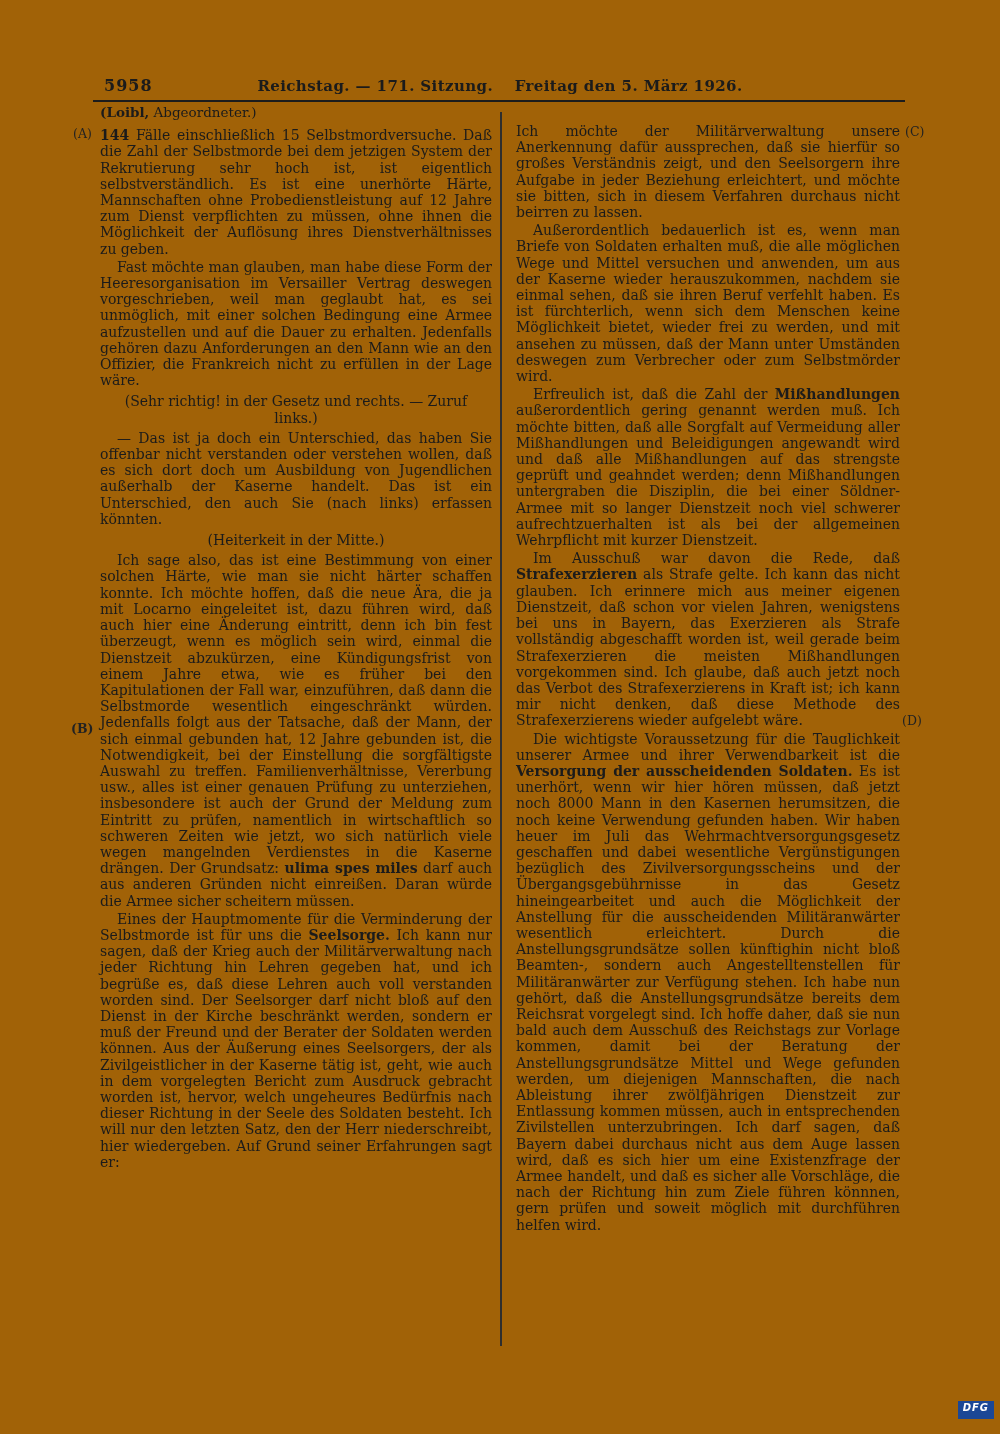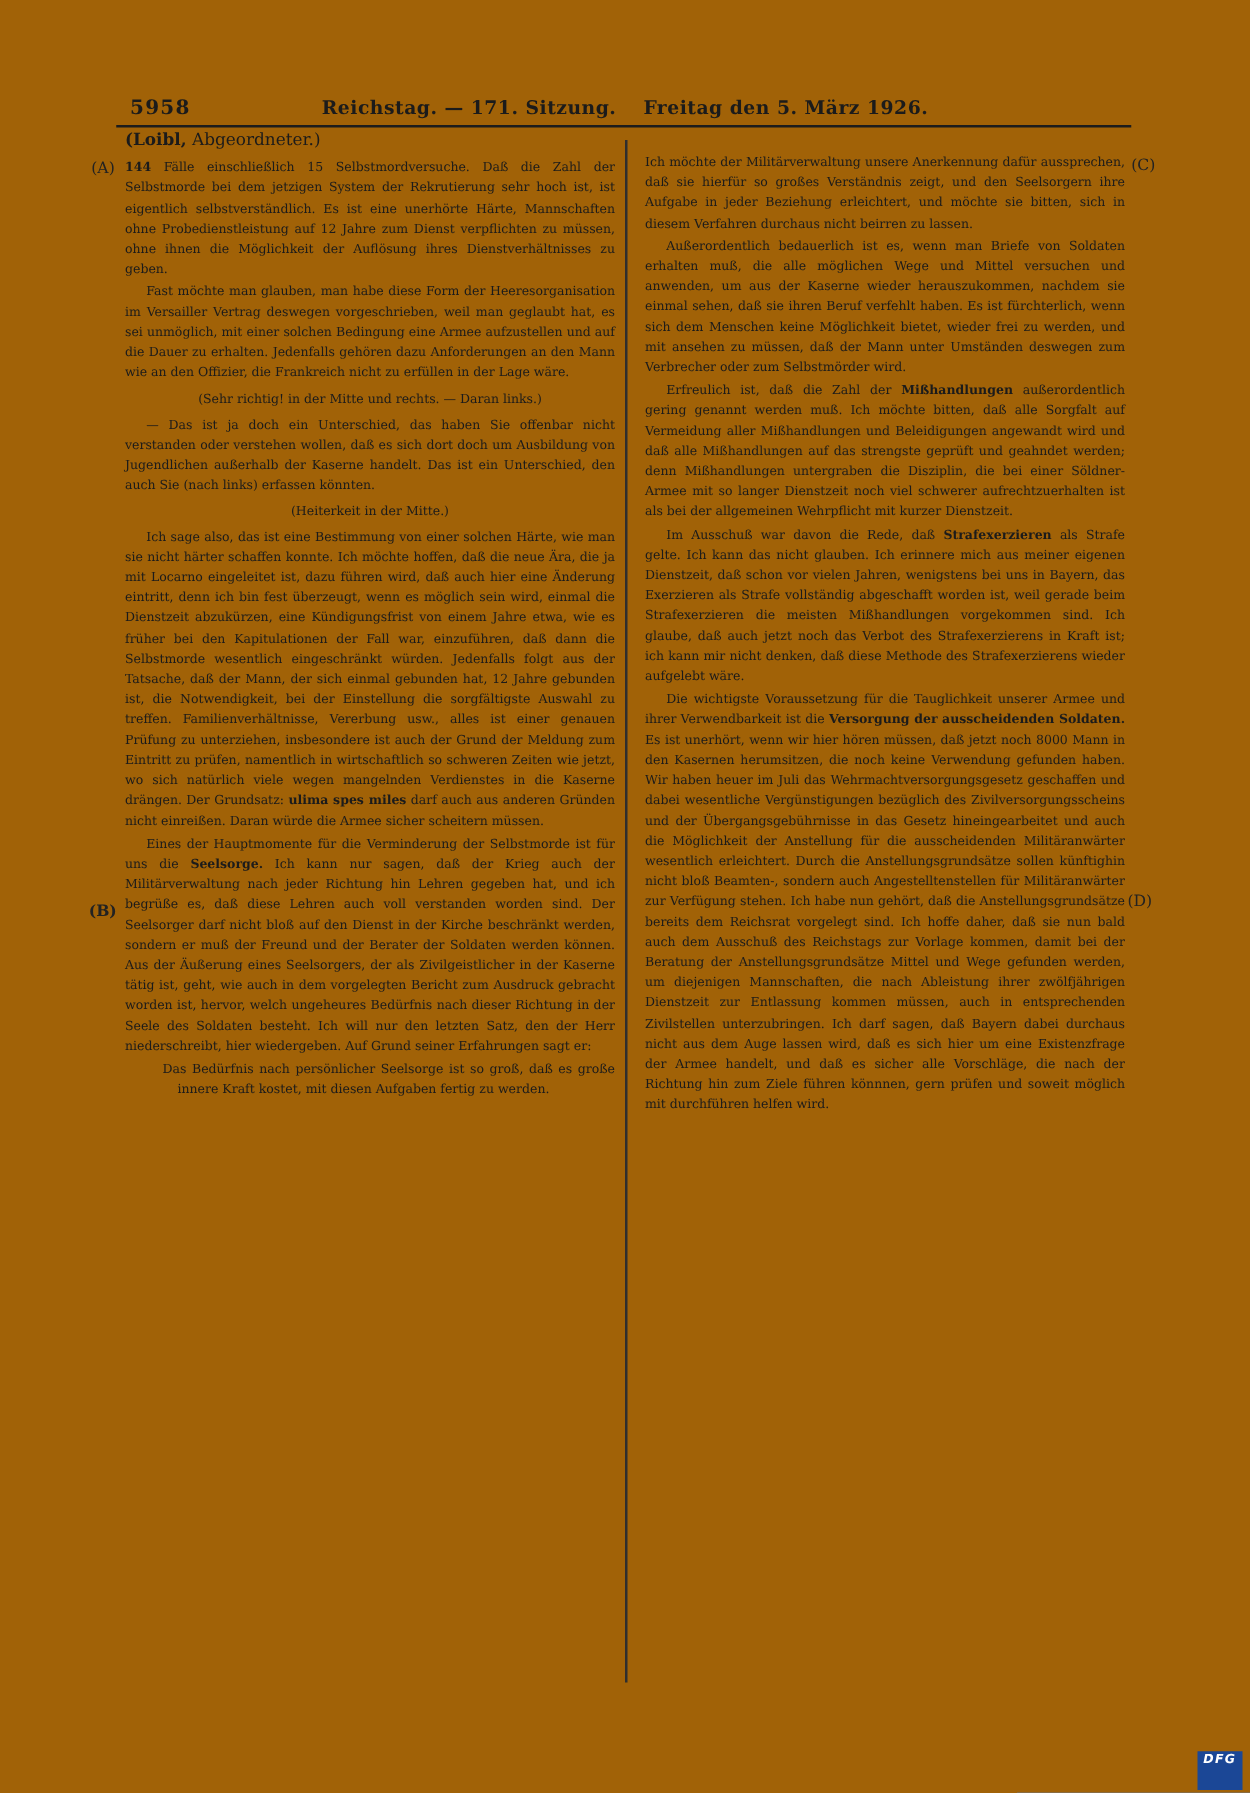--- a/index.html
+++ b/index.html
@@ -34,21 +34,21 @@
     display:flex;
   }
   .col { text-align:justify; }
   .col.left  { width:392px; margin-right:24px; }
   .col.right { width:384px; padding-top:17px; }
   .divider {
     position:absolute; left:500px; top:112px; width:2px; height:1234px;
     background:#2e2e2e;
   }
 
-  .col p { margin:0; font-size:10px; line-height:16.2px; }
+  .col p { margin:0; font-size:14px; line-height:16.2px; }
   .col p.speaker { margin:0 0 7px 0; font-size:13.5px; }
   .col p.para { text-indent:17px; margin-top:2px; }
   .col p.para.noindent { text-indent:0; }
   .col p.interjection {
     text-align:center; text-indent:0;
     margin:5px 10px 4px 10px;
   }
   .col p.quote {
     margin:2px 0 0 42px; text-indent:-12px; text-align:justify;
   }
@@ -66,21 +66,21 @@
   
   .footer {
     position:absolute; right:6px; top:1401px;
     display:flex; align-items:center; gap:5px;
     font-family:"DejaVu Sans", sans-serif;
     font-size:11px; font-weight:bold; color:#0d0d0d;
   }
   .dfg-logo {
     display:inline-block;
     color:#fff; font-size:10px; font-weight:bold; font-style:italic;
-    padding:2px 5px 19px 5px; letter-spacing:1px; line-height:1;
+    padding:2px 5px 6px 5px; letter-spacing:1px; line-height:1;
   }
 </style>
 </head>
 <body>
 
 <div class="page">
 
   <div class="pagenum">5958</div>
 
   <div class="head-center">
@@ -95,26 +95,25 @@
   <div class="mlabel c">(C)</div>
   <div class="mlabel d">(D)</div>
 
   <div class="divider"></div>
 
   <div class="cols">
     <div class="col left" id="col-left">
         <p class="speaker"><span class="b">(Loibl,</span><span> Abgeordneter.)</span></p>
         <p class="para noindent"><span class="b">144</span><span> Fälle einschließlich 15 Selbstmordversuche. Daß die Zahl der Selbstmorde bei dem jetzigen System der Rekrutierung sehr hoch ist, ist eigentlich selbstverständlich. Es ist eine unerhörte Härte, Mannschaften ohne Probedienstleistung auf 12 Jahre zum Dienst verpflichten zu müssen, ohne ihnen die Möglichkeit der Auflösung ihres Dienstverhältnisses zu geben.</span></p>
         <p class="para"><span>Fast möchte man glauben, man habe diese Form der Heeresorganisation im Versailler Vertrag deswegen vorgeschrieben, weil man geglaubt hat, es sei unmöglich, mit einer solchen Bedingung eine Armee aufzustellen und auf die Dauer zu erhalten. Jedenfalls gehören dazu Anforderungen an den Mann wie an den Offizier, die Frankreich nicht zu erfüllen in der Lage wäre.</span></p>
-        <p class="interjection"><span>(Sehr richtig! in der Mitte und rechts. — Daran links.)</span></p>
+        <p class="interjection"><span>(Sehr richtig! in der Gesetz und rechts. — Zuruf links.)</span></p>
         <p class="para"><span>— Das ist ja doch ein Unterschied, das haben Sie offenbar nicht verstanden oder verstehen wollen, daß es sich dort doch um Ausbildung von Jugendlichen außerhalb der Kaserne handelt. Das ist ein Unterschied, den auch Sie (nach links) erfassen könnten.</span></p>
         <p class="interjection"><span>(Heiterkeit in der Mitte.)</span></p>
         <p class="para"><span>Ich sage also, das ist eine Bestimmung von einer solchen Härte, wie man sie nicht härter schaffen konnte. Ich möchte hoffen, daß die neue Ära, die ja mit Locarno eingeleitet ist, dazu führen wird, daß auch hier eine Änderung eintritt, denn ich bin fest überzeugt, wenn es möglich sein wird, einmal die Dienstzeit abzukürzen, eine Kündigungsfrist von einem Jahre etwa, wie es früher bei den Kapitulationen der Fall war, einzuführen, daß dann die Selbstmorde wesentlich eingeschränkt würden. Jedenfalls folgt aus der Tatsache, daß der Mann, der sich einmal gebunden hat, 12 Jahre gebunden ist, die Notwendigkeit, bei der Einstellung die sorgfältigste Auswahl zu treffen. Familienverhältnisse, Vererbung usw., alles ist einer genauen Prüfung zu unterziehen, insbesondere ist auch der Grund der Meldung zum Eintritt zu prüfen, namentlich in wirtschaftlich so schweren Zeiten wie jetzt, wo sich natürlich viele wegen mangelnden Verdienstes in die Kaserne drängen. Der Grundsatz: </span><span class="b">ulima spes miles</span><span> darf auch aus anderen Gründen nicht einreißen. Daran würde die Armee sicher scheitern müssen.</span></p>
         <p class="para"><span>Eines der Hauptmomente für die Verminderung der Selbstmorde ist für uns die </span><span class="b">Seelsorge.</span><span> Ich kann nur sagen, daß der Krieg auch der Militärverwaltung nach jeder Richtung hin Lehren gegeben hat, und ich begrüße es, daß diese Lehren auch voll verstanden worden sind. Der Seelsorger darf nicht bloß auf den Dienst in der Kirche beschränkt werden, sondern er muß der Freund und der Berater der Soldaten werden können. Aus der Äußerung eines Seelsorgers, der als Zivilgeistlicher in der Kaserne tätig ist, geht, wie auch in dem vorgelegten Bericht zum Ausdruck gebracht worden ist, hervor, welch ungeheures Bedürfnis nach dieser Richtung in der Seele des Soldaten besteht. Ich will nur den letzten Satz, den der Herr niederschreibt, hier wiedergeben. Auf Grund seiner Erfahrungen sagt er:</span></p>
-        <p class="quote"><span>Das Bedürfnis nach persönlicher Seelsorge ist so groß, daß es große innere Kraft kostet, mit diesen Aufgaben fertig zu werden.</span></p>
       </div>
     <div class="col right" id="col-right">
         <p class="para noindent"><span>Ich möchte der Militärverwaltung unsere Anerkennung dafür aussprechen, daß sie hierfür so großes Verständnis zeigt, und den Seelsorgern ihre Aufgabe in jeder Beziehung erleichtert, und möchte sie bitten, sich in diesem Verfahren durchaus nicht beirren zu lassen.</span></p>
         <p class="para"><span>Außerordentlich bedauerlich ist es, wenn man Briefe von Soldaten erhalten muß, die alle möglichen Wege und Mittel versuchen und anwenden, um aus der Kaserne wieder herauszukommen, nachdem sie einmal sehen, daß sie ihren Beruf verfehlt haben. Es ist fürchterlich, wenn sich dem Menschen keine Möglichkeit bietet, wieder frei zu werden, und mit ansehen zu müssen, daß der Mann unter Umständen deswegen zum Verbrecher oder zum Selbstmörder wird.</span></p>
         <p class="para"><span>Erfreulich ist, daß die Zahl der </span><span class="b">Mißhandlungen</span><span> außerordentlich gering genannt werden muß. Ich möchte bitten, daß alle Sorgfalt auf Vermeidung aller Mißhandlungen und Beleidigungen angewandt wird und daß alle Mißhandlungen auf das strengste geprüft und geahndet werden; denn Mißhandlungen untergraben die Disziplin, die bei einer Söldner-Armee mit so langer Dienstzeit noch viel schwerer aufrechtzuerhalten ist als bei der allgemeinen Wehrpflicht mit kurzer Dienstzeit.</span></p>
         <p class="para"><span>Im Ausschuß war davon die Rede, daß </span><span class="b">Strafexerzieren</span><span> als Strafe gelte. Ich kann das nicht glauben. Ich erinnere mich aus meiner eigenen Dienstzeit, daß schon vor vielen Jahren, wenigstens bei uns in Bayern, das Exerzieren als Strafe vollständig abgeschafft worden ist, weil gerade beim Strafexerzieren die meisten Mißhandlungen vorgekommen sind. Ich glaube, daß auch jetzt noch das Verbot des Strafexerzierens in Kraft ist; ich kann mir nicht denken, daß diese Methode des Strafexerzierens wieder aufgelebt wäre.</span></p>
         <p class="para"><span>Die wichtigste Voraussetzung für die Tauglichkeit unserer Armee und ihrer Verwendbarkeit ist die </span><span class="b">Versorgung der ausscheidenden Soldaten.</span><span> Es ist unerhört, wenn wir hier hören müssen, daß jetzt noch 8000 Mann in den Kasernen herumsitzen, die noch keine Verwendung gefunden haben. Wir haben heuer im Juli das Wehrmachtversorgungsgesetz geschaffen und dabei wesentliche Vergünstigungen bezüglich des Zivilversorgungsscheins und der Übergangsgebührnisse in das Gesetz hineingearbeitet und auch die Möglichkeit der Anstellung für die ausscheidenden Militäranwärter wesentlich erleichtert. Durch die Anstellungsgrundsätze sollen künftighin nicht bloß Beamten-, sondern auch Angestelltenstellen für Militäranwärter zur Verfügung stehen. Ich habe nun gehört, daß die Anstellungsgrundsätze bereits dem Reichsrat vorgelegt sind. Ich hoffe daher, daß sie nun bald auch dem Ausschuß des Reichstags zur Vorlage kommen, damit bei der Beratung der Anstellungsgrundsätze Mittel und Wege gefunden werden, um diejenigen Mannschaften, die nach Ableistung ihrer zwölfjährigen Dienstzeit zur Entlassung kommen müssen, auch in entsprechenden Zivilstellen unterzubringen. Ich darf sagen, daß Bayern dabei durchaus nicht aus dem Auge lassen wird, daß es sich hier um eine Existenzfrage der Armee handelt, und daß es sicher alle Vorschläge, die nach der Richtung hin zum Ziele führen könnnen, gern prüfen und soweit möglich mit durchführen helfen wird.</span></p>
       </div>
   </div>
 

